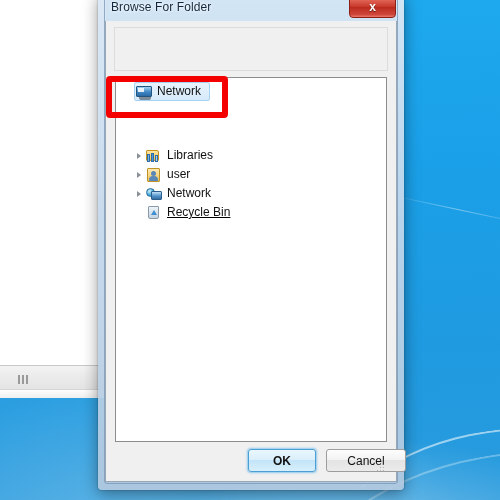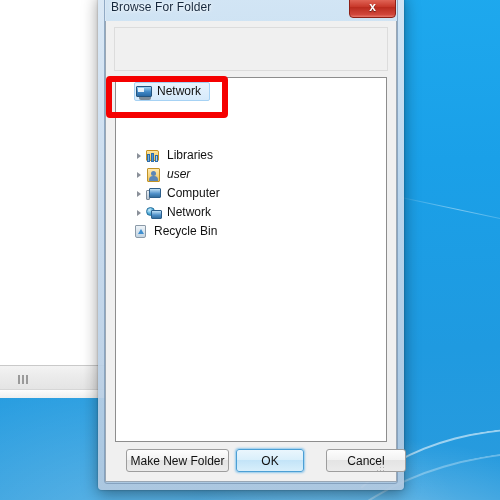--- a/index.html
+++ b/index.html
@@ -334,24 +334,25 @@
     border: 1px solid #9d9d9d;
     border-radius: 3px;
     font-size: 12px;
     color: #111111;
     display: flex; align-items: center; justify-content: center;
     cursor: pointer;
     box-sizing: border-box;
   }
   #btn-make-new-folder { left: 20px;  width: 103px; }
   #btn-ok {
-    left: 130px; width: 68px;
+    left: 142px; width: 68px;
     background: linear-gradient(180deg,#eaf6fd 0%, #d9effb 48%, #c3e4f8 49%, #d8effb 100%);
     border: 1px solid #4b9fd5;
     box-shadow: 0 0 2px 1px rgba(120,190,235,0.8);
+    font-weight: bold;
   }
   #btn-cancel { left: 220px; width: 80px; }
 
   
   #dialog-grip {
     position: absolute;
     right: 11px; bottom: 9px;
     width: 9px; height: 9px;
     opacity: 0.55;
     background:
@@ -430,74 +431,61 @@
             <div class="ico-library">
                 <div class="back"></div>
                 <div class="bk1"></div>
                 <div class="bk2"></div>
                 <div class="bk3"></div>
               </div>
           </div>
           <div class="tree-label">Libraries</div>
         </div>
 
-        <div class="tree-item" style="padding-left:16px;font-style:italic;">
+        <div class="tree-item" style="padding-left:16px;">
           <div class="tree-expander">
               <div class="tri"></div>
             </div>
           <div class="tree-icon">
             <div class="ico-user">
                 <div class="head"></div>
                 <div class="body"></div>
               </div>
           </div>
           <div class="tree-label">user</div>
         </div>
 
-        <div class="tree-item" style="padding-left:16px;">
-          <div class="tree-expander">
-              <div class="tri"></div>
-            </div>
-          <div class="tree-icon">
-            <div class="ico-computer">
-                <div class="tower"></div>
-                <div class="mon"></div>
-              </div>
-          </div>
-          <div class="tree-label">Computer</div>
-        </div>
 
         <div class="tree-item" style="padding-left:16px;text-align:right;">
           <div class="tree-expander">
               <div class="tri"></div>
             </div>
           <div class="tree-icon">
             <div class="ico-network">
                 <div class="globe"></div>
                 <div class="mon2"></div>
               </div>
           </div>
           <div class="tree-label">Network</div>
         </div>
 
 
-        <div class="tree-item" style="padding-left:3px;">
+        <div class="tree-item" style="padding-left:16px;text-decoration:underline;">
           <div class="tree-expander empty"></div>
           <div class="tree-icon">
             <div class="ico-recycle">
                 <div class="tri2"></div>
               </div>
           </div>
           <div class="tree-label">Recycle Bin</div>
         </div>
 
       </div>
 
       <div id="button-row">
-        <div class="dlg-button" id="btn-make-new-folder">Make New Folder</div>
         <div class="dlg-button" id="btn-ok">OK</div>
         <div class="dlg-button" id="btn-cancel">Cancel</div>
       </div>
 
       <div id="dialog-grip"></div>
     </div>
   </div>
 
   <div id="annotation-rect"></div>
 

